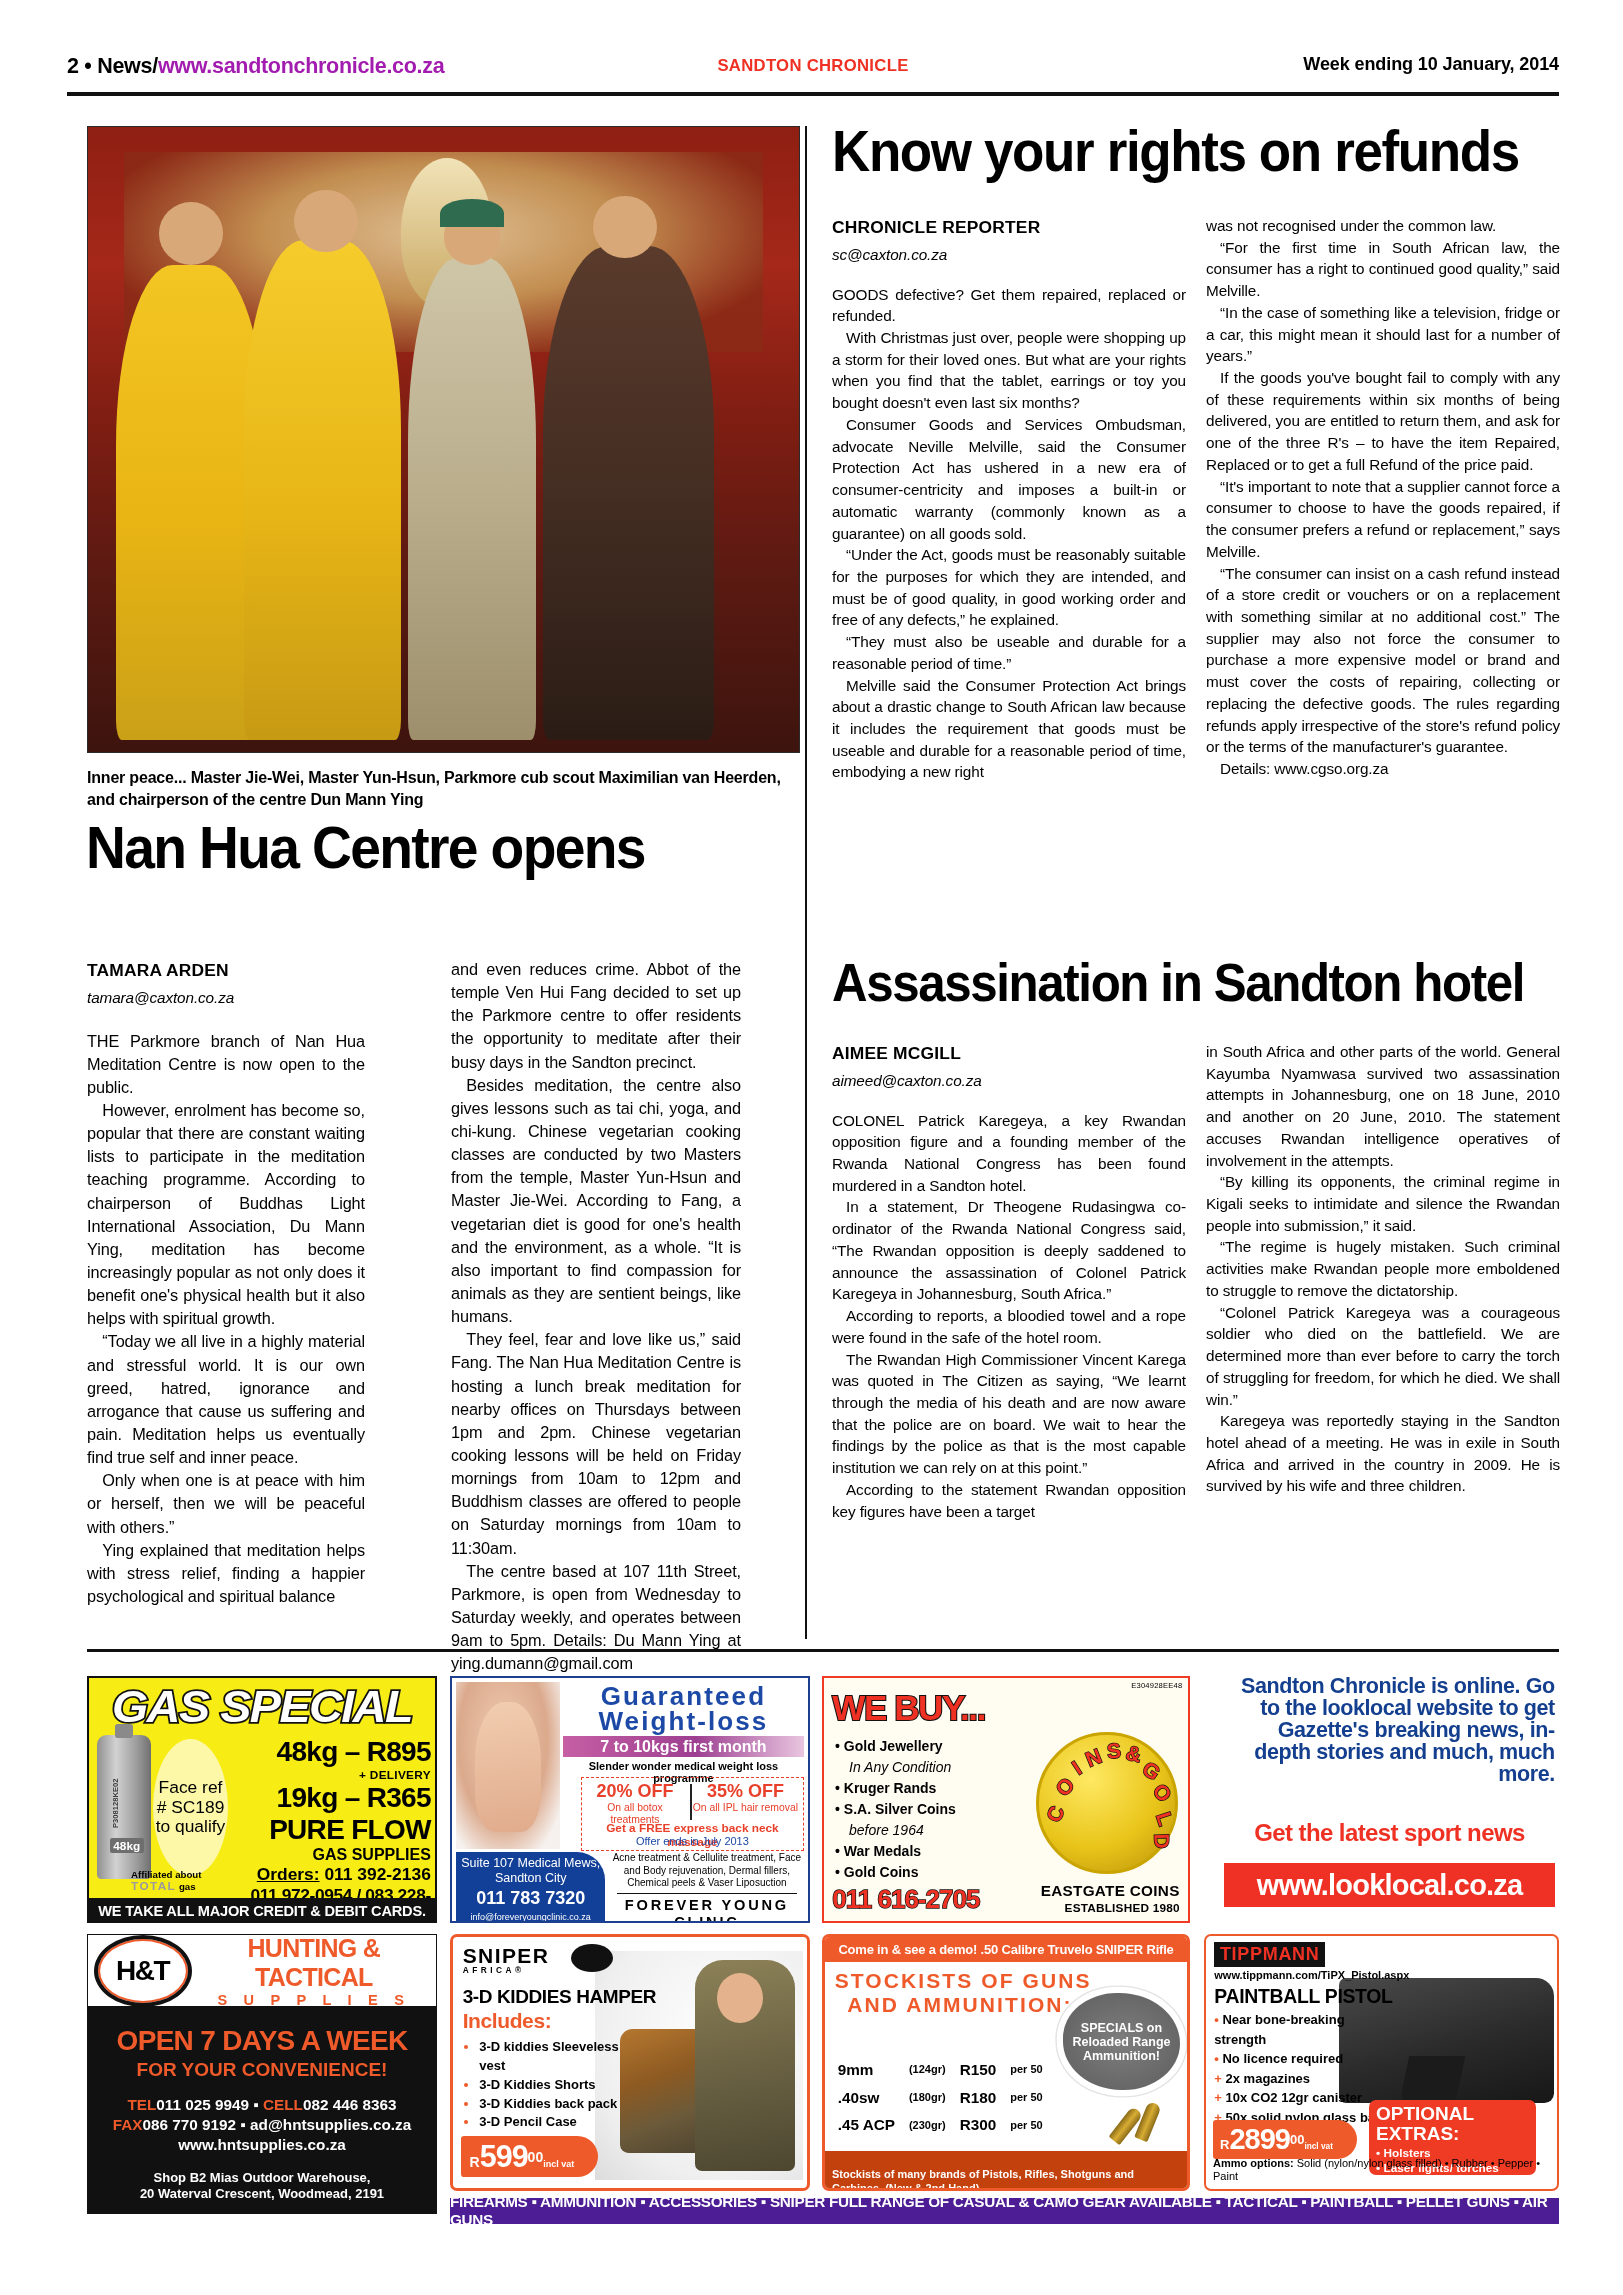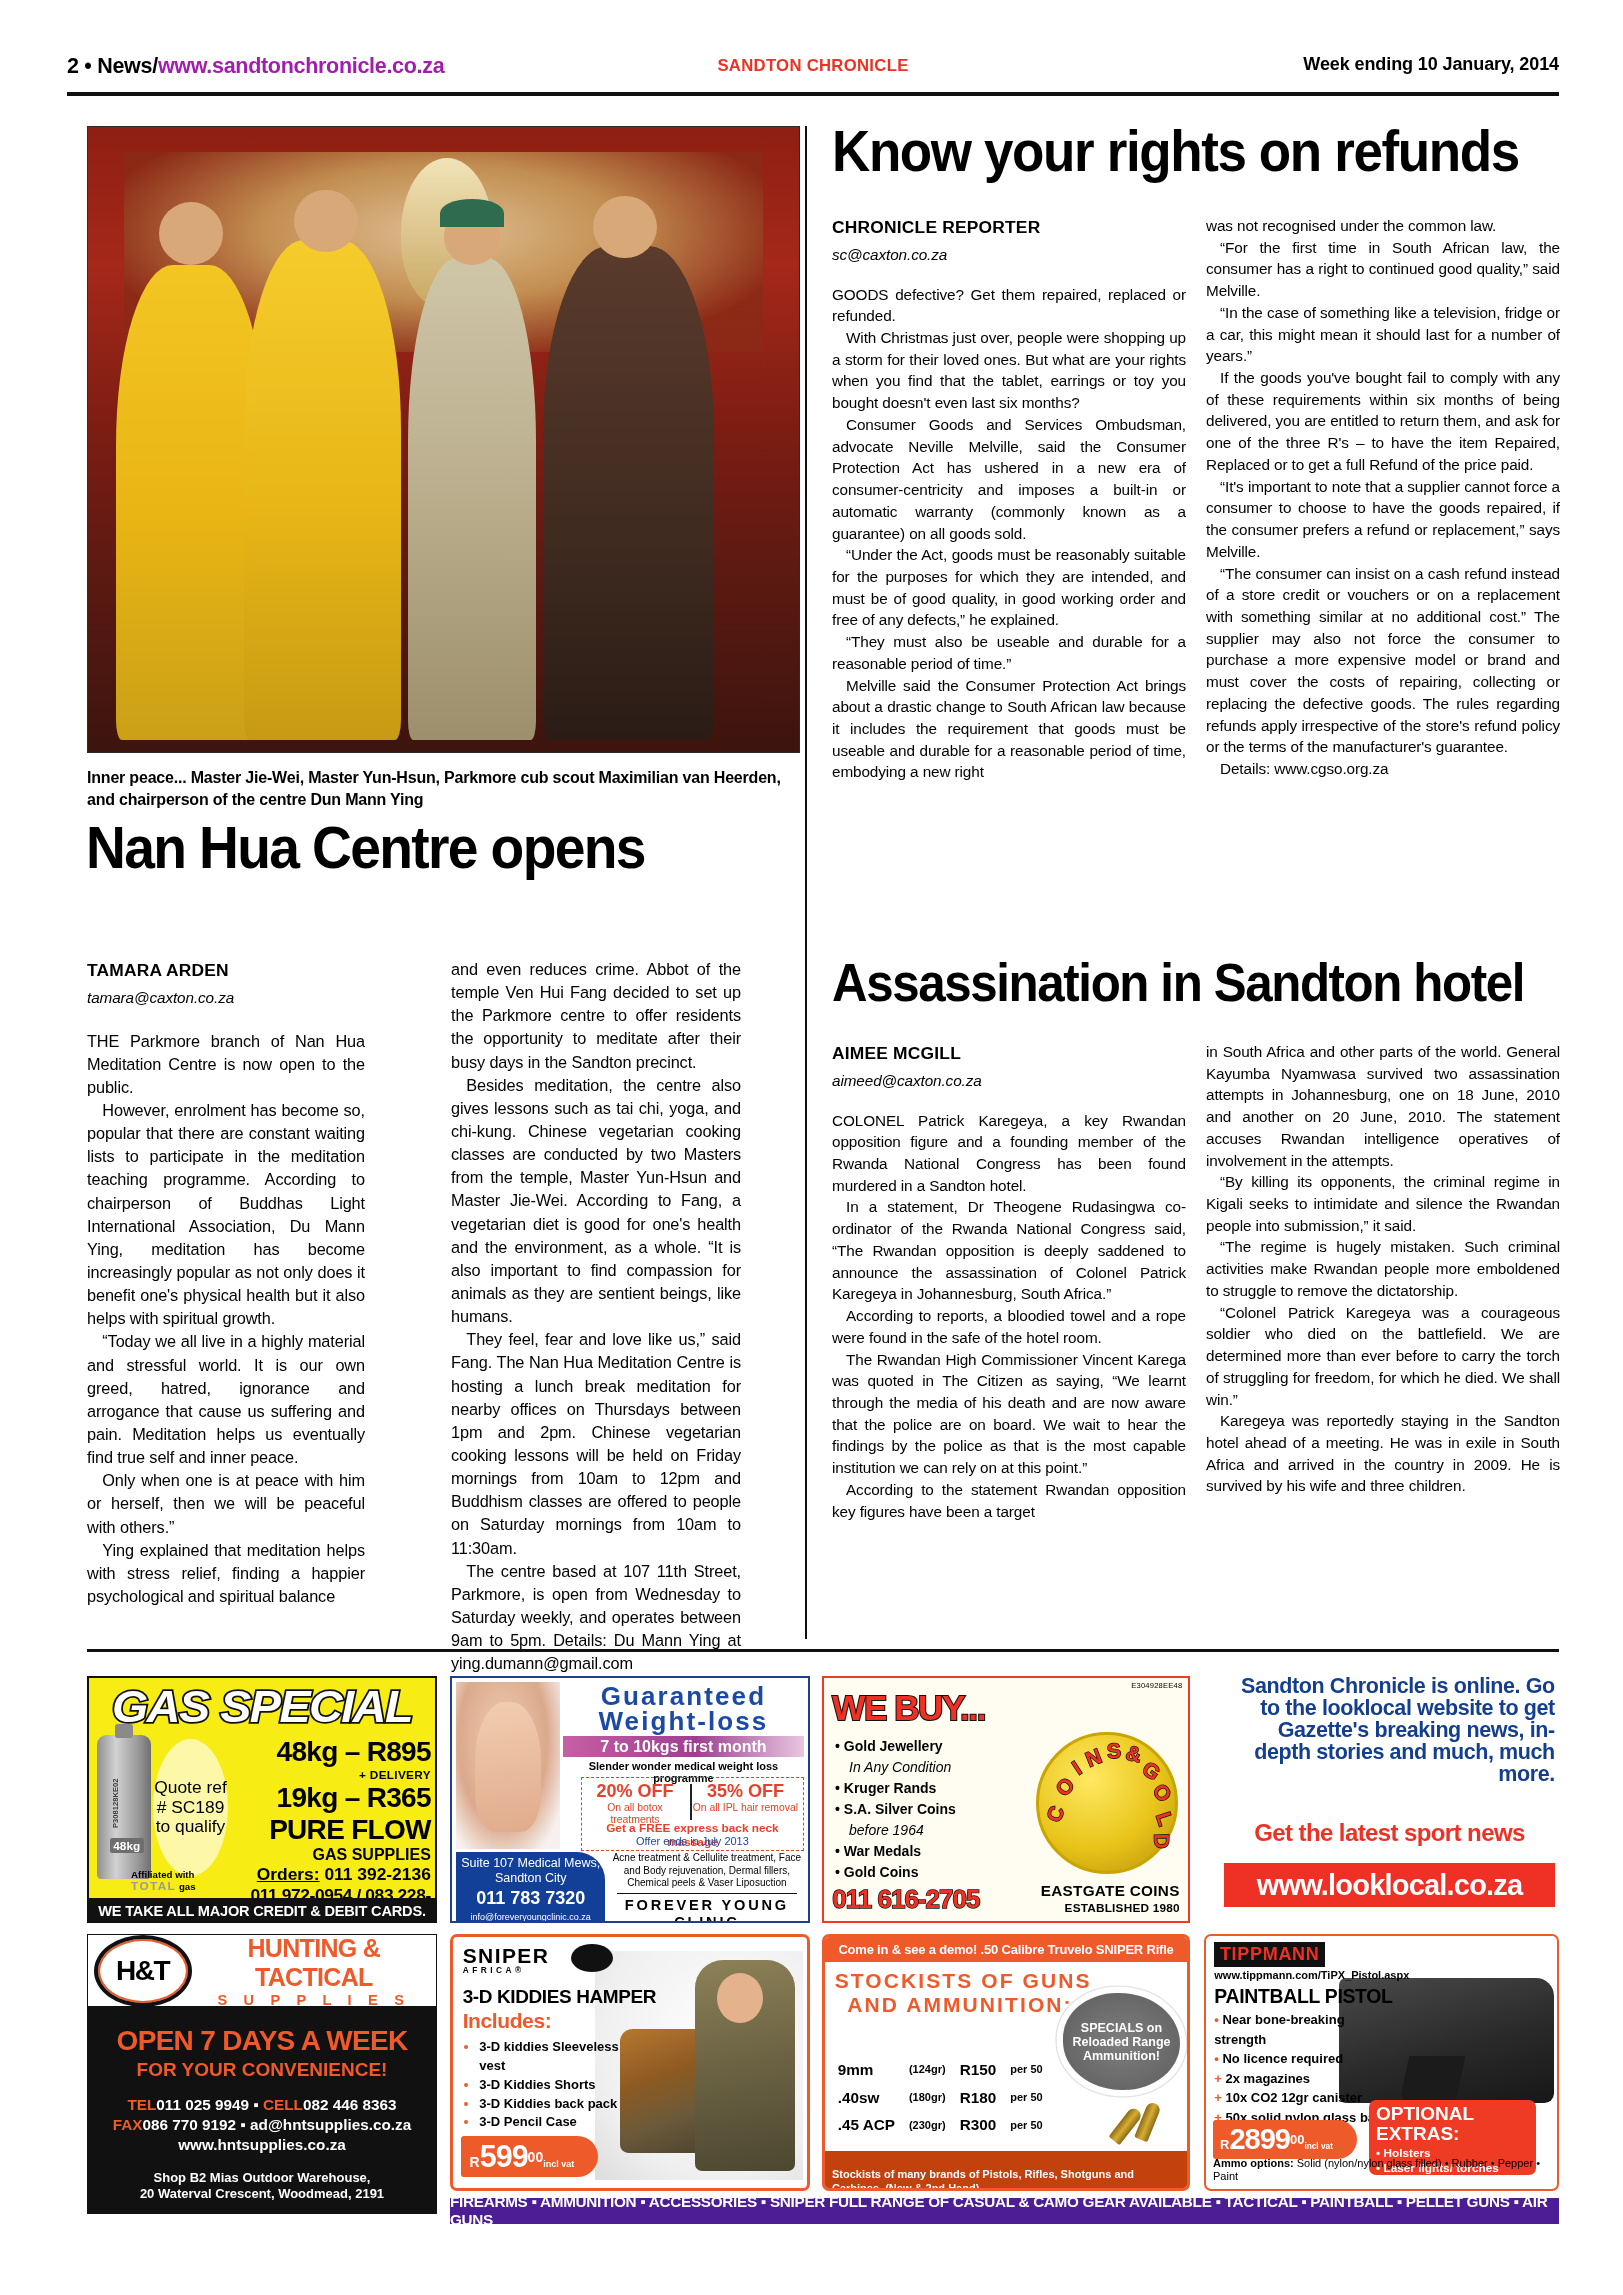--- a/index.html
+++ b/index.html
@@ -342,34 +342,34 @@
 
   <div class="rule-h" style="left:87px;top:1649px;width:1472px;"></div>
 
   <div class="adblock ad-gas">
     <div class="gas-title">GAS SPECIAL</div>
     <div class="cyl">
       <div class="cyl-lab">48kg</div>
     </div>
     <div class="cyl-code">P308128KE02</div>
     <div class="gas-oval">
-      <span>Quote ref # SC189 to qualify</span>
+      <span>Face ref # SC189 to qualify</span>
     </div>
     <div class="gas-r">
       <div class="gas-p1">48kg – R895</div>
       <div class="gas-del">+ DELIVERY</div>
       <div class="gas-p2">19kg – R365</div>
       <div class="gas-pf">PURE FLOW</div>
       <div class="gas-sup">GAS SUPPLIES</div>
       <div class="gas-ord"><u>Orders:</u> <span>011 392-2136</span></div>
       <div class="gas-ord2">011 972-0954 / 083 228-0012</div>
 
     </div>
     <div class="gas-aff">
-      <span>Affiliated with</span><br>
+      <span>Affiliated about</span><br>
       <span class="tot">TOTAL</span>
       <span>gas</span>
     </div>
   </div>
   <div class="gas-bar">WE TAKE ALL MAJOR CREDIT &amp; DEBIT CARDS.</div>
 
   <div class="adblock ad-wl">
     <div class="wl-photo">
         <div class="body"></div>
       </div>

